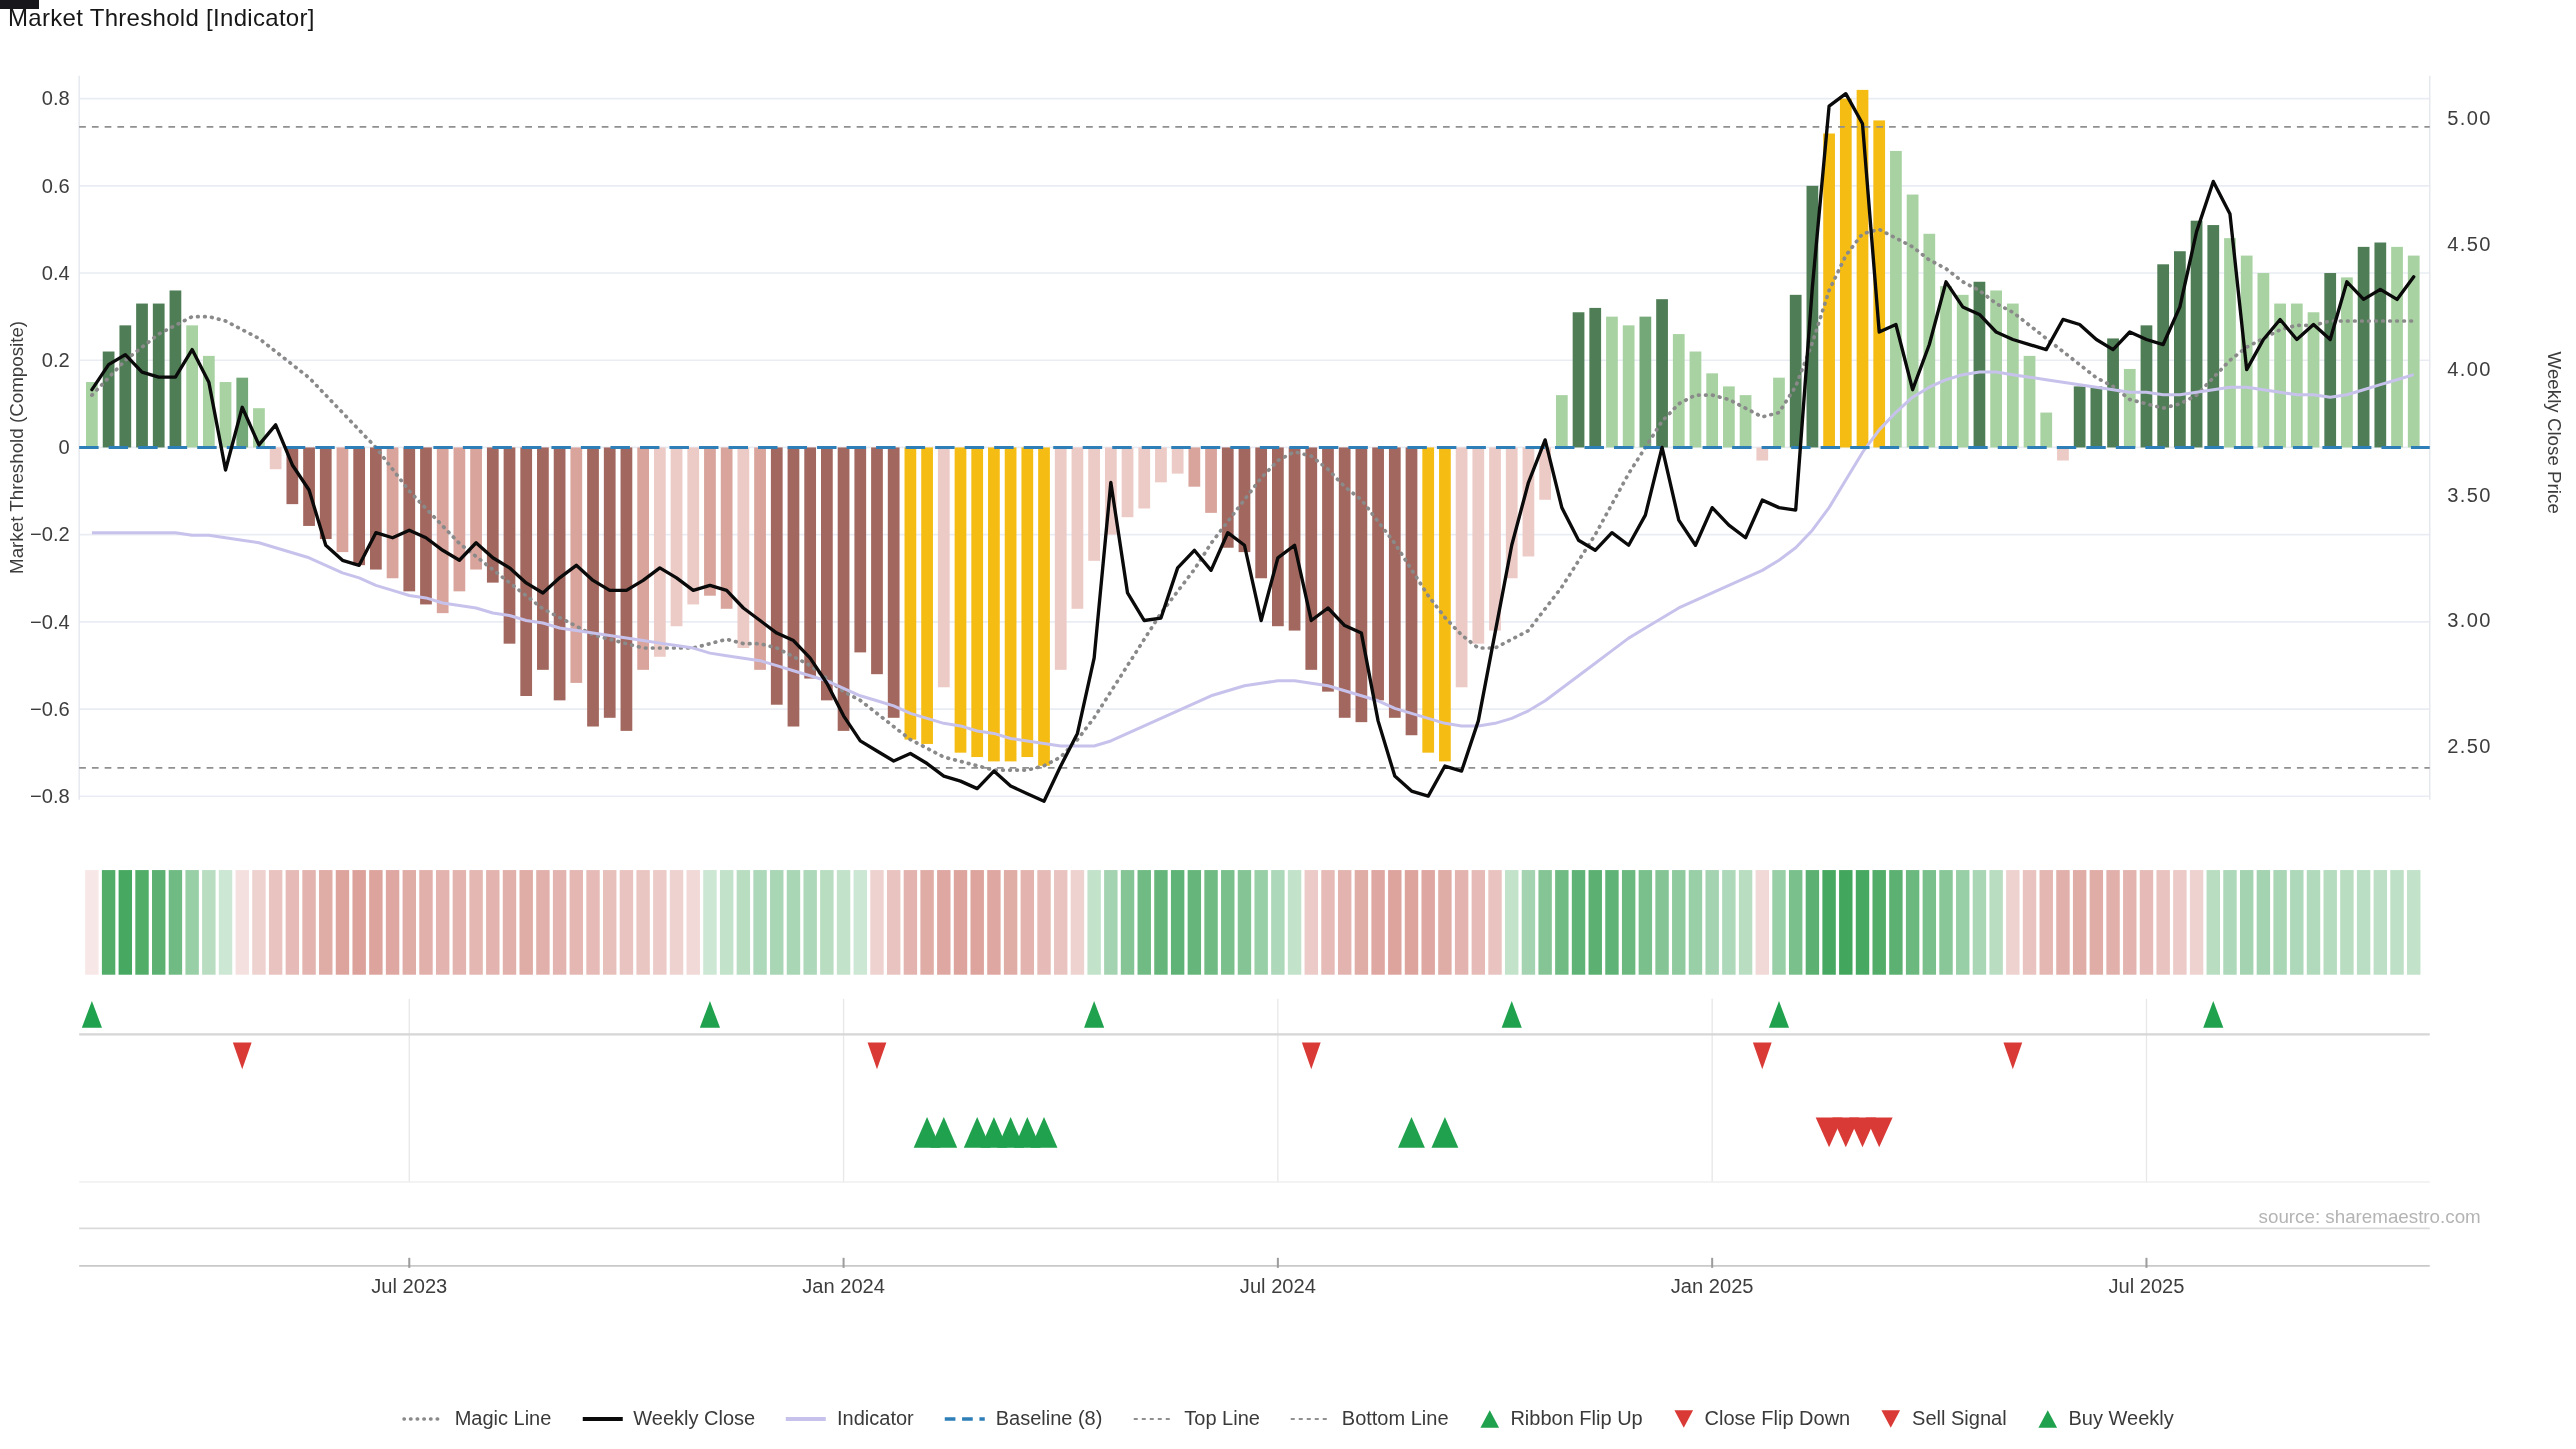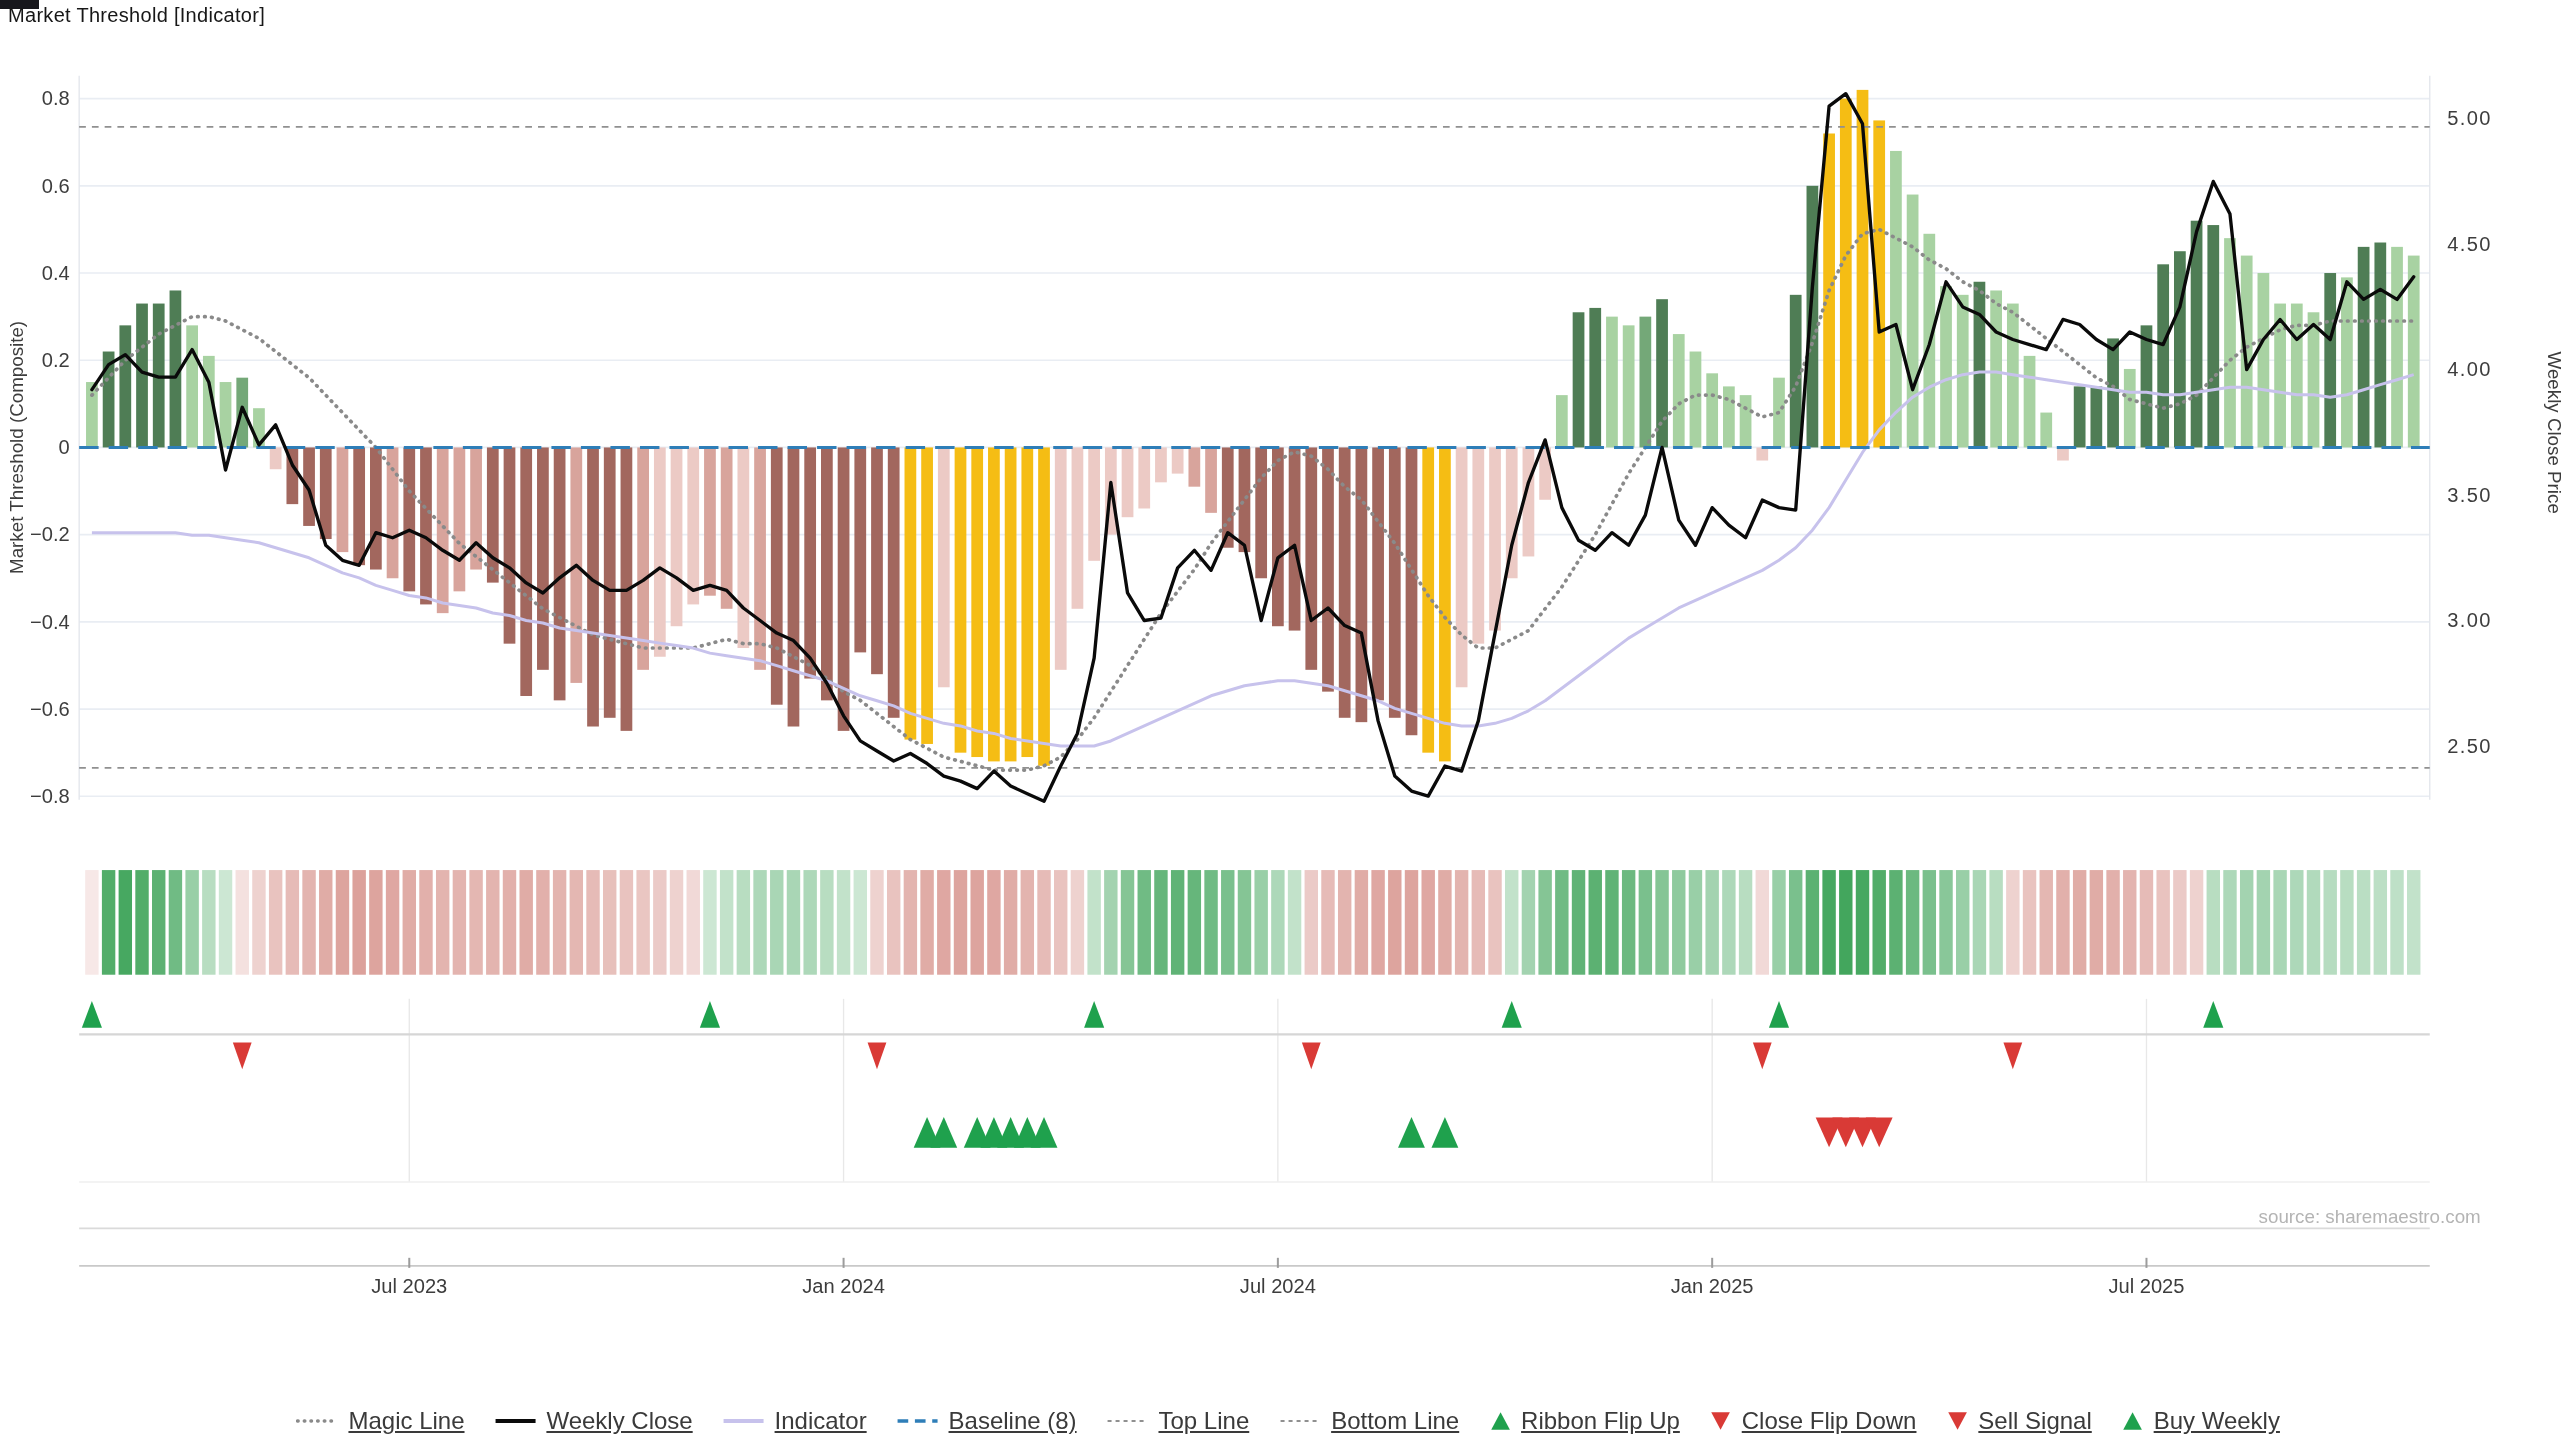--- a/index.html
+++ b/index.html
@@ -1,22 +1,22 @@
 <!DOCTYPE html>
 <html style="font-size:10.7px"><head>
 <meta charset="utf-8">
 <style>
   html,body{margin:0;padding:0;background:#ffffff;}
   body{width:2576px;height:1449px;overflow:hidden;font-family:"Liberation Sans",sans-serif;position:relative;}
   #stage{position:absolute;inset:0;}
-  #chart-title{position:absolute;left:8px;top:4px;font-size:20px;font-weight:500;color:#171717;letter-spacing:0.3px;}
+  #chart-title{position:absolute;left:8px;top:4px;font-size:24px;font-weight:500;color:#171717;letter-spacing:0.3px;}
   #main-svg{position:absolute;left:0;top:0;}
   #legend{position:absolute;top:1407px;left:50%;transform:translateX(-50%);display:flex;align-items:center;gap:29.5px;white-space:nowrap;}
   .legend-item{display:flex;align-items:center;gap:9.4px;}
-  .legend-item span.lbl{font-size:24px;color:#3a3a3a;text-decoration:underline;}
+  .legend-item span.lbl{font-size:20px;color:#3a3a3a;}
   svg text{font-family:"Liberation Sans",sans-serif;}
   #artifact{position:absolute;left:0;top:0;width:39px;height:8.7px;background:#17171c;}
 </style>
 </head>
 <body>
 
 <div id="stage">
   <div id="artifact"></div>
   <div id="chart-title">Market Threshold [Indicator]</div>
   <svg id="main-svg" width="2576" height="1449" viewBox="0 0 3840 2160">

